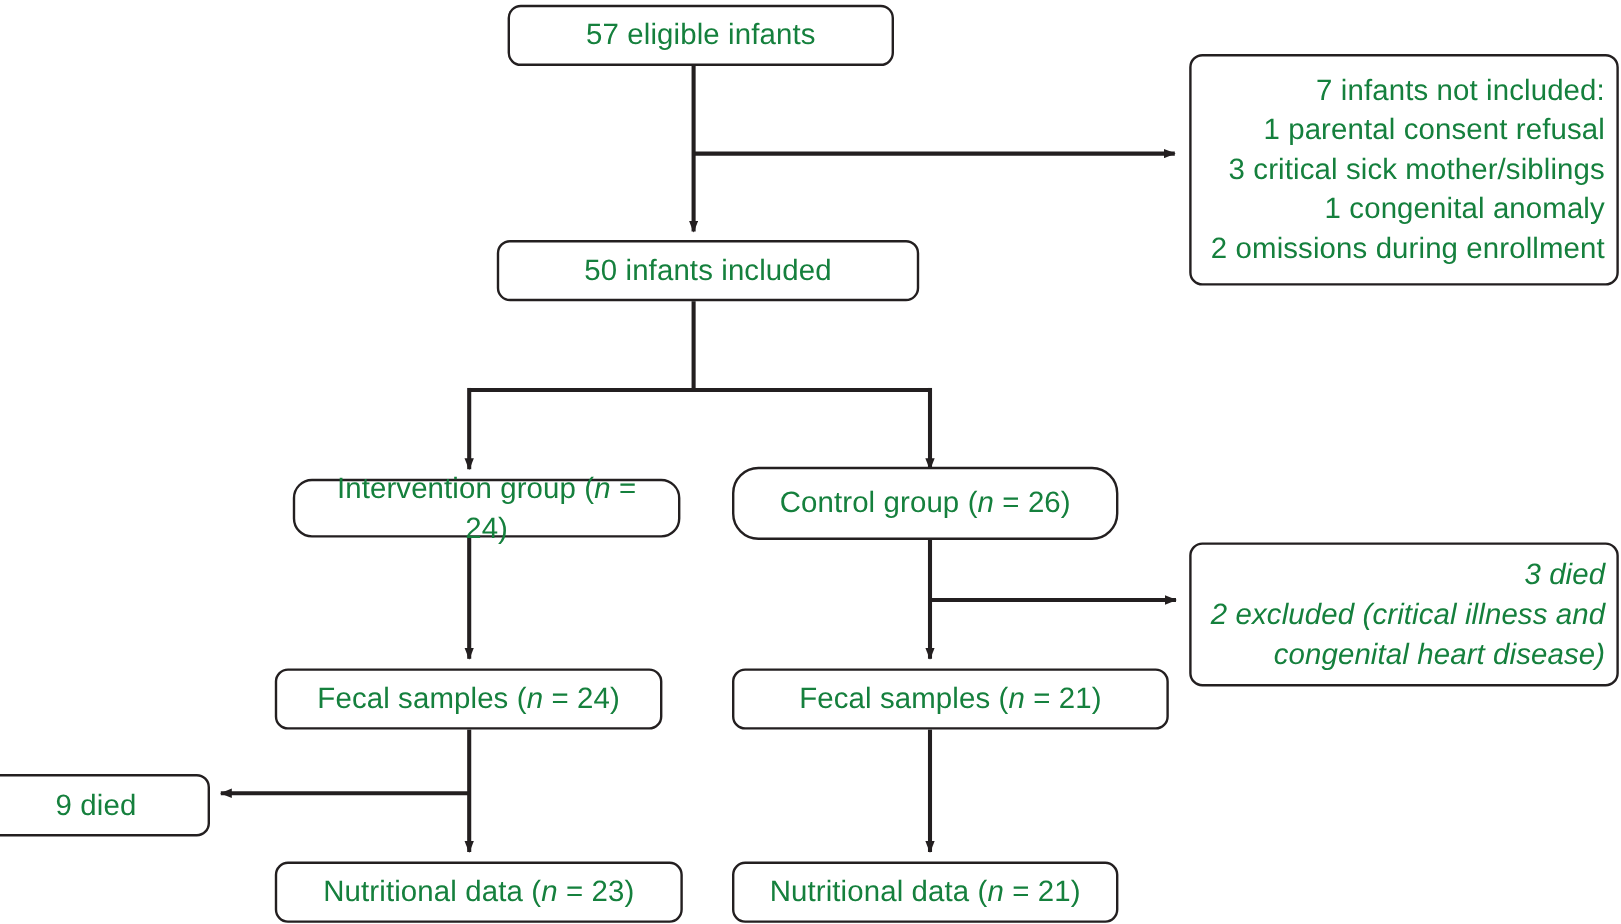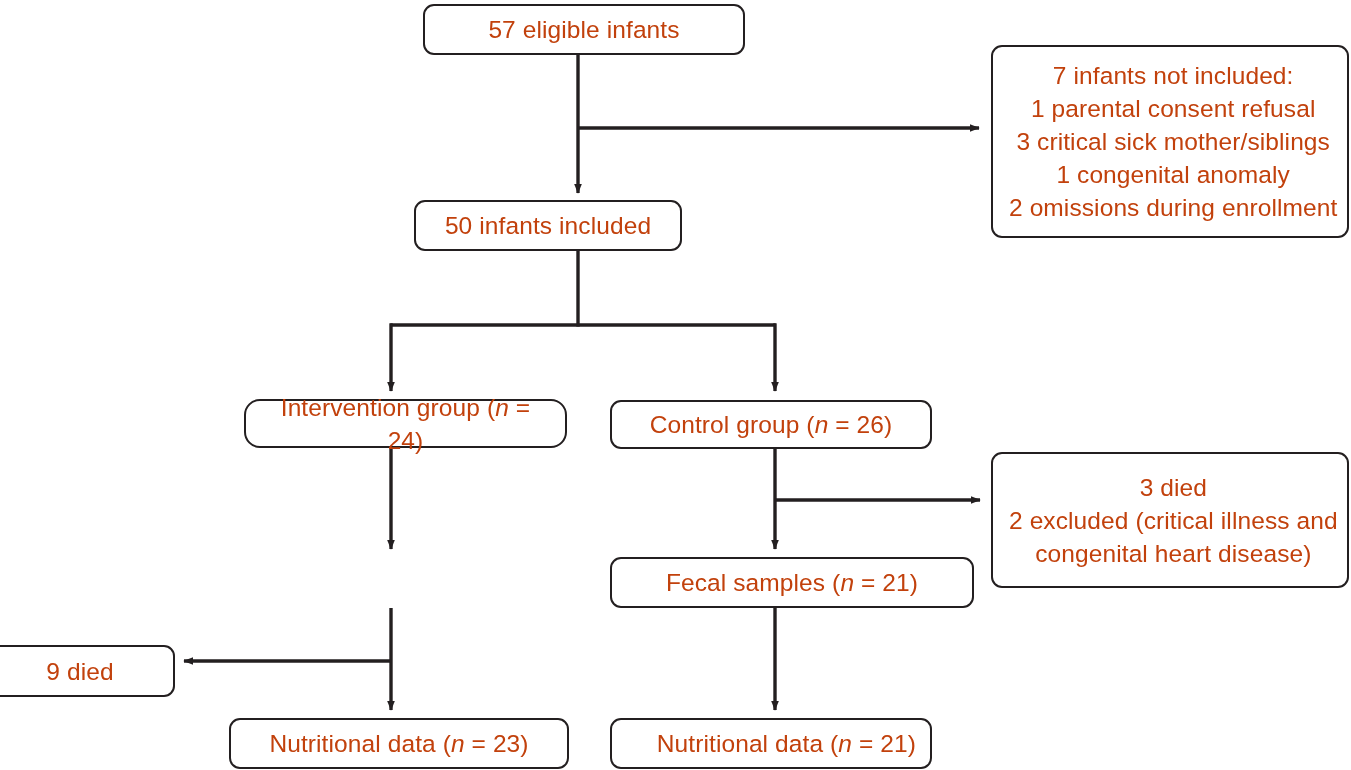--- a/index.html
+++ b/index.html
@@ -37,28 +37,28 @@
     justify-content: center;
   }
   .node.left {
     justify-content: flex-start;
   }
   .node-text {
     font-size: 24.5px;
     line-height: 33px;
     letter-spacing: 0.1px;
     white-space: pre-line;
-    color: #c2410c;
+    color: #15803d;
   }
   .node.center .node-text {
     text-align: center;
     padding: 0 14px;
   }
   .node.left .node-text {
-    text-align: center;
+    text-align: right;
     padding: 0 0 0 16px;
   }
   .node-text i {
     font-style: italic;
   }
 </style>
 </head>
 <body>
 
 <div id="canvas">
@@ -115,48 +115,51 @@
   </div>
 
   <div class="node left" style="left:991px; top:45px; width:358px; height:193px;">
     <span class="node-text">7 infants not included:
 1 parental consent refusal
 3 critical sick mother/siblings
 1 congenital anomaly
 2 omissions during enrollment</span>
   </div>
 
-  <div class="node center" style="left:414px; top:200px; width:268px; height:51px;">
+  <div class="node center" style="left:414px; top:200px; width:352px; height:51px;">
     <span class="node-text">50 infants included</span>
   </div>
 
   <div class="node center" style="left:244px; top:399px; width:323px; height:49px;border-radius:16px;">
     <span class="node-text"><span>Intervention group (</span><i>n</i><span> = 24)</span></span>
   </div>
 
-  <div class="node center" style="left:610px; top:400px; width:322px; height:49px;">
+  <div class="node center" style="left:610px; top:389px; width:322px; height:61px;border-radius:22px;">
     <span class="node-text"><span>Control group (</span><i>n</i><span> = 26)</span></span>
   </div>
 
-  <div class="node left" style="left:991px; top:452px; width:358px; height:136px;">
+  <div class="node left" style="left:991px; top:452px; width:358px; height:120px;font-style:italic;">
     <span class="node-text">3 died
 2 excluded (critical illness and
 congenital heart disease)</span>
   </div>
 
+  <div class="node center" style="left:229px; top:557px; width:323px; height:51px;">
+    <span class="node-text"><span>Fecal samples (</span><i>n</i><span> = 24)</span></span>
+  </div>
 
   <div class="node center" style="left:610px; top:557px; width:364px; height:51px;">
     <span class="node-text"><span>Fecal samples (</span><i>n</i><span> = 21)</span></span>
   </div>
 
   <div class="node center" style="left:-15px; top:645px; width:190px; height:52px;">
     <span class="node-text">9 died</span>
   </div>
 
   <div class="node center" style="left:229px; top:718px; width:340px; height:51px;">
     <span class="node-text"><span>Nutritional data (</span><i>n</i><span> = 23)</span></span>
   </div>
 
-  <div class="node center" style="left:610px; top:718px; width:322px; height:51px;justify-content:flex-end;">
+  <div class="node center" style="left:610px; top:718px; width:322px; height:51px;">
     <span class="node-text"><span>Nutritional data (</span><i>n</i><span> = 21)</span></span>
   </div>
 
 </div>
 
 </body></html>

